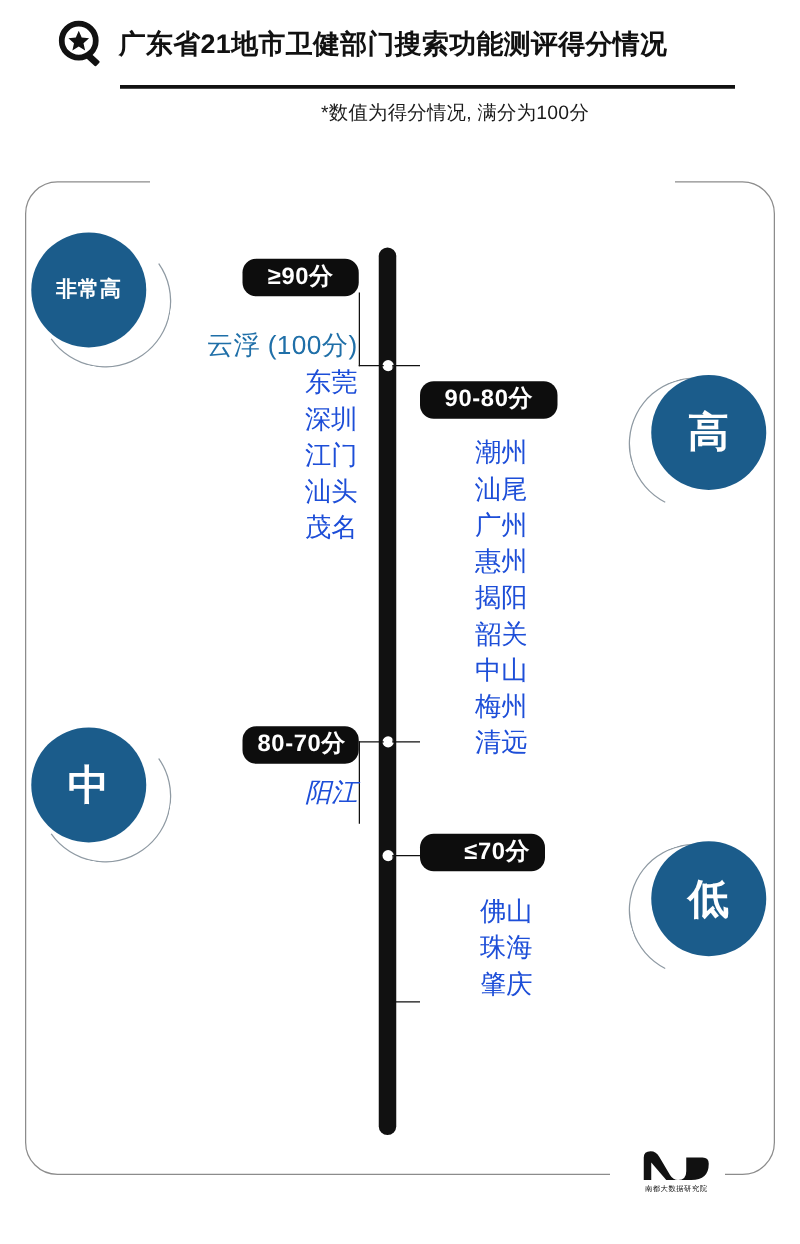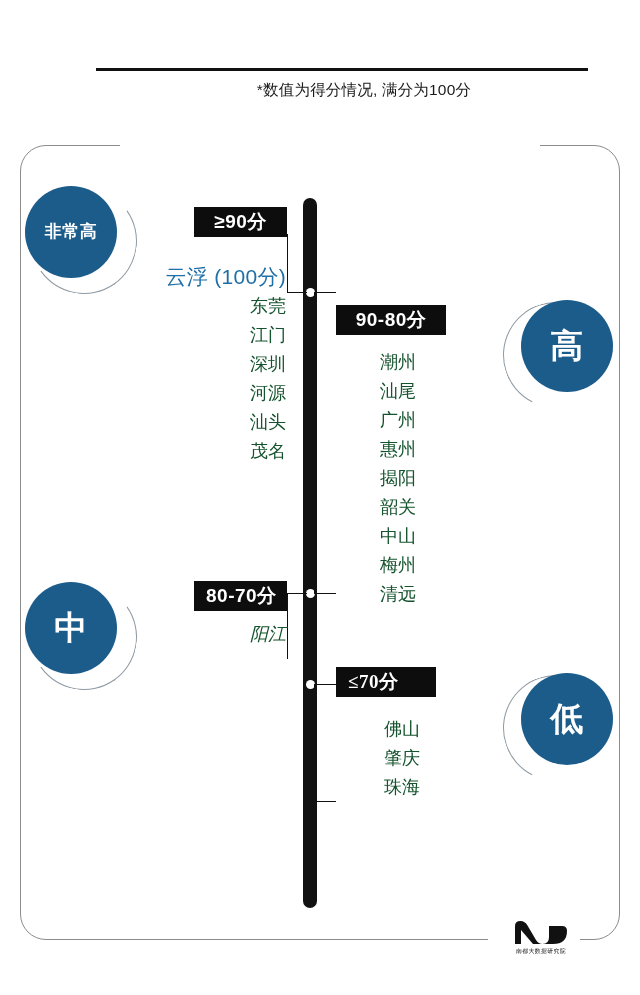--- a/index.html
+++ b/index.html
@@ -107,36 +107,37 @@
     position: absolute;
     background: #0d0d0d;
     color: #ffffff;
     font-size: 19px;
     font-weight: bold;
     letter-spacing: 0.5px;
     padding: 5px 12px 6px 12px;
     line-height: 1;
     white-space: nowrap;
     box-sizing: border-box;
+    border-radius: 11px;
   }
 
   
   .bracket {
     position: absolute;
     border-color: #111111;
     border-style: solid;
     box-sizing: border-box;
   }
 
   
   .city-list {
     position: absolute;
-    font-size: 18px;
+    font-size: 21px;
     line-height: 29px;
-    color: #14532d;
+    color: #1d4ed8;
     white-space: nowrap;
   }
   .city-list.right-align { text-align: right; }
   .city-list.left-align  { text-align: left; margin-left: 20px; }
   .city-top {
     font-size: 21px;
     color: #1f6fa8;
     line-height: 30px;
     letter-spacing: 0.3px;
   }
@@ -198,41 +199,50 @@
     letter-spacing: 0.4px;
     color: #111111;
     white-space: nowrap;
     transform: scale(0.95);
   }
 </style>
 </head>
 <body>
 
 <div class="header">
+  <div class="header-row">
+    <span class="magnifier">
+      <svg width="40" height="40" viewBox="0 0 40 40">
+        <circle cx="17" cy="16.5" r="13.6" fill="none" stroke="#111111" stroke-width="4.6"></circle>
+        <polygon points="17,8.6 19.35,14.05 25.25,14.6 20.8,18.5 22.1,24.3 17,21.25 11.9,24.3 13.2,18.5 8.75,14.6 14.65,14.05" fill="#111111"></polygon>
+        <rect x="25.2" y="25.4" width="12" height="5.4" rx="1" fill="#111111" transform="rotate(42 25.2 25.4)"></rect>
+      </svg>
+    </span>
+    <span class="title-text">广东省21地市卫健部门搜索功能测评得分情况</span>
+  </div>
   <div class="title-rule"></div>
   <div class="subtitle">*数值为得分情况, 满分为100分</div>
 </div>
 
 <div class="frame"></div>
 <div class="frame-gap-top"></div>
 <div class="frame-gap-bottom"></div>
 
 <div class="timeline-bar"></div>
 <div class="tl-dot" style="top:288px"></div>
 <div class="tl-dot" style="top:589px"></div>
 <div class="tl-dot" style="top:680px"></div>
 
 <div class="bracket" style="left:287px; top:234px; width:20px; height:59px; border-width:0 0 1.6px 1.6px;"></div>
 <div class="tag" style="left:194px; top:207px; width:93px; text-align:center;">≥90分</div>
 <div class="city-top" style="position:absolute; left:100px; top:262px; width:186px; text-align:right;">云浮 (100分)</div>
 <div class="city-list right-align" style="left:120px; top:292px; width:166px;">
   <div>东莞</div>
+  <div>深圳</div>
   <div>江门</div>
-  <div>深圳</div>
-  <div>河源</div>
   <div>汕头</div>
   <div>茂名</div>
 </div>
 
 <div class="bracket" style="left:314px; top:292px; width:22px; height:302px; border-width:1.6px 0 1.6px 1.6px;"></div>
 <div class="tag" style="left:336px; top:305px; width:110px; text-align:center;">90-80分</div>
 <div class="city-list left-align" style="left:360px; top:348px; width:170px;">
   <div>潮州</div>
   <div>汕尾</div>
   <div>广州</div>
@@ -244,25 +254,25 @@
   <div>清远</div>
 </div>
 
 <div class="bracket" style="left:287px; top:593px; width:20px; height:66px; border-width:1.6px 0 0 1.6px;"></div>
 <div class="tag" style="left:194px; top:581px; width:93px; text-align:left;">80-70分</div>
 <div class="city-list right-align" style="left:120px; top:620px; width:166px;font-style:italic;">
   <div>阳江</div>
 </div>
 
 <div class="bracket" style="left:314px; top:684px; width:22px; height:118px; border-width:1.6px 0 1.6px 1.6px;"></div>
-<div class="tag" style="left:336px; top:667px; width:100px; text-align:left;font-family:Liberation Serif, serif;">≤70分</div>
+<div class="tag" style="left:336px; top:667px; width:100px; text-align:right;">≤70分</div>
 <div class="city-list left-align" style="left:364px; top:715px; width:170px;">
   <div>佛山</div>
+  <div>珠海</div>
   <div>肇庆</div>
-  <div>珠海</div>
 </div>
 
 <div class="level two-char arc-right" style="left:25px; top:186px;">
   <div class="arc"></div>
   <div class="disc">
     <span>非常高</span>
   </div>
 </div>
 
 <div class="level one-char arc-left" style="left:521px; top:300px;">

